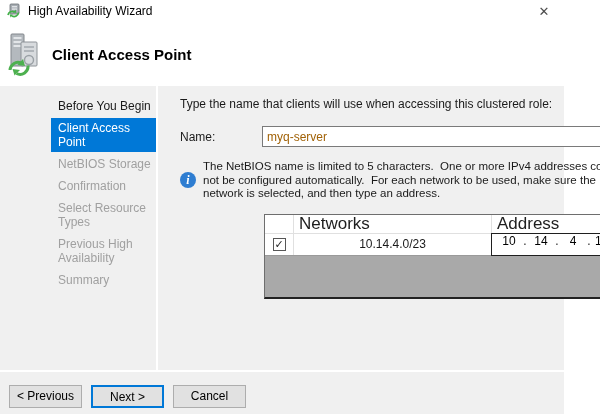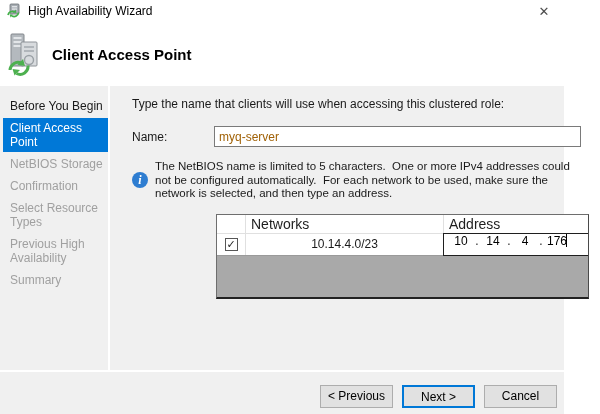--- a/index.html
+++ b/index.html
@@ -18,21 +18,21 @@
     margin-left:auto; width:40px; height:22px; display:flex; align-items:center; justify-content:center;
     color:#4d4d4d; font-size:13px; cursor:default;
   }
 
   
   .header { height:64px; background:#fff; display:flex; align-items:center; padding-left:8px; }
   .header .big-icon { width:34px; height:44px; margin-right:10px; flex:0 0 auto; }
   .header .page-title { font-size:15px; font-weight:bold; color:#000; }
 
   
-  .body { position:absolute; top:86px; left:0; right:0; bottom:44px; background:#f0f0f0; display:flex; }
+  .body { position:absolute; top:86px; left:0; right:0; bottom:44px; background:#f0f0f0; display:flex;padding-left:48px; }
   .sidebar { width:110px; flex:0 0 110px; border-right:2px solid #ffffff; padding-top:10px; }
   .side-item { padding:3px 4px 3px 10px; line-height:14px; margin-bottom:2px; color:#1a1a1a; }
   .side-item.pending { color:#a0a0a0; }
   .side-item.active { background:#0078d7; color:#fff; margin-left:3px; padding-left:7px; }
 
   .content { flex:1; padding:9px 10px 0 22px; position:relative; }
   .instruction { margin-top:2px; }
 
   .name-row { display:flex; align-items:center; margin-top:15px; }
   .name-row label { width:82px; flex:0 0 82px; }
@@ -50,42 +50,42 @@
   .info-text { flex:1; font-size:11.5px; line-height:13.5px; padding-right:14px; white-space:pre-wrap; }
 
   
   .grid-table {
     margin:13px 0 0 84px; width:373px; height:85px; background:#a9a9a9;
     border:1px solid #6e6e6e; border-right-color:#4a4a4a; border-bottom:2px solid #222;
     position:relative; overflow:hidden;
   }
   .g-row { display:flex; background:#fff; }
   .g-head { height:19px; border-bottom:1px solid #e0e0e0; }
-  .g-head .g-cell { font-size:14px; color:#1e1e1e; line-height:18px; }
+  .g-head .g-cell { font-size:17px; color:#1e1e1e; line-height:18px; }
   .g-data { height:22px; border-bottom:1px solid #9a9a9a; }
   .g-c1 { width:29px; flex:0 0 29px; border-right:1px solid #e0e0e0; display:flex; align-items:center; justify-content:center; }
   .g-c2 { width:198px; flex:0 0 198px; border-right:1px solid #e0e0e0; padding-left:5px; }
   .g-c3 { flex:1; padding-left:5px; position:relative; }
   .g-data .g-c2 { display:flex; align-items:center; justify-content:center; padding-left:0; }
   .checkbox {
     width:13px; height:13px; border:1px solid #565656; background:#fff;
     font-size:11px; line-height:11px; text-align:center; color:#1e1e1e;
   }
   .ip-edit {
     position:absolute; left:-1px; top:-1px; right:-1px; bottom:-1px;
     border:1px solid #1f1f1f; background:#fff; display:flex; padding-left:6px;
   }
   .octet { width:22px; text-align:center; color:#000; }
   .ip-dot { width:10px; text-align:center; color:#1e1e1e; }
   .caret { width:1px; height:13px; background:#000; margin-left:-2px; }
 
   
   .footer {
     position:absolute; left:0; right:0; bottom:0; height:44px; background:#f0f0f0;
-    border-top:2px solid #ffffff; display:flex; justify-content:flex-end; align-items:flex-start;
+    border-top:2px solid #ffffff; display:flex; justify-content:flex-start; align-items:flex-start;
     padding:13px 7px 16px 0;
   }
   .btn {
     width:73px; height:23px; background:#e1e1e1; border:1px solid #adadad;
     font-family:"Liberation Sans","DejaVu Sans",sans-serif; font-size:12px; color:#000;
     margin-left:9px; text-align:center; line-height:20px;
   }
   .btn.default { border:2px solid #0078d7; }
 </style>
 </head>

